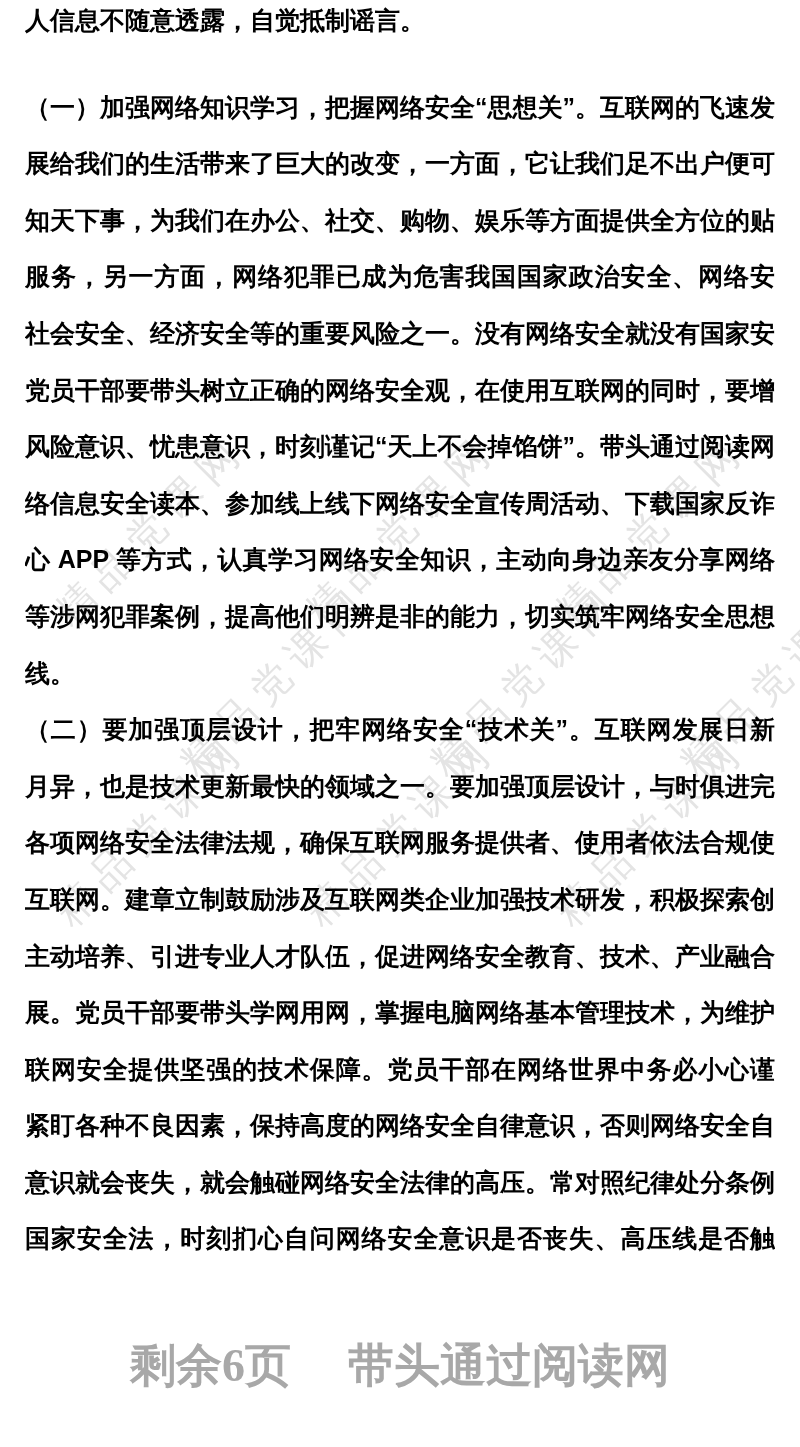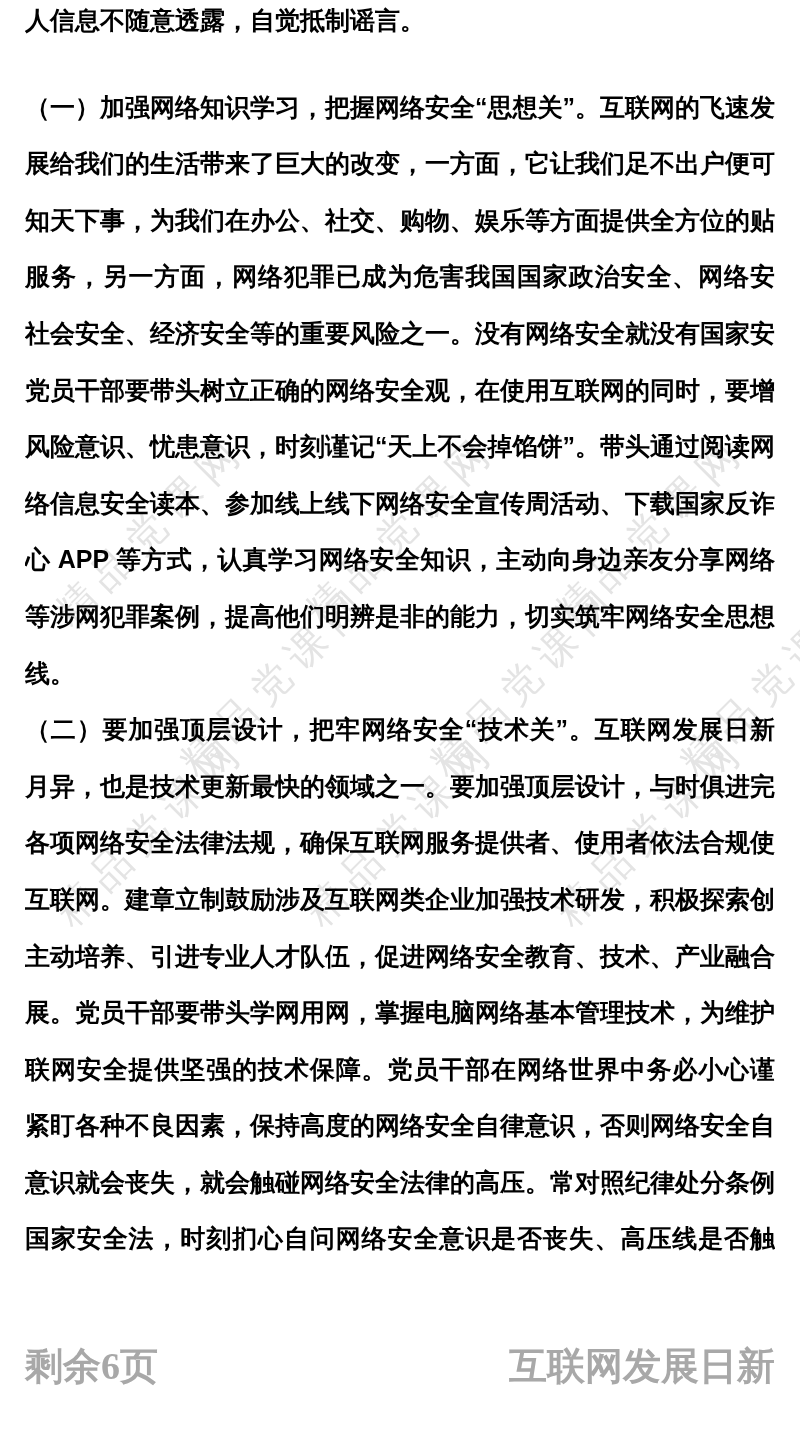--- a/index.html
+++ b/index.html
@@ -45,26 +45,26 @@
     text-align:justify;
     text-align-last:justify;
     overflow:hidden;
   }
   .line.end { text-align-last:left; }
   .gap { height:30px; }
   
   .footer {
     margin-top:71px;
     display:flex;
-    justify-content:space-between;
+    justify-content:center;
     align-items:baseline;
     gap:57px;
     color:#a8a8a8;
     font-family:"Liberation Serif","DejaVu Serif",serif;
-    font-size:38px;
+    font-size:46px;
     font-weight:bold;
     line-height:56px;
   }
 </style>
 </head>
 <body>
 
 <div class="page">
 
   <div class="watermark-layer">
@@ -106,17 +106,17 @@
       <div class="line">主动培养、引进专业人才队伍，促进网络安全教育、技术、产业融合发</div>
       <div class="line">展。党员干部要带头学网用网，掌握电脑网络基本管理技术，为维护互</div>
       <div class="line">联网安全提供坚强的技术保障。党员干部在网络世界中务必小心谨慎，</div>
       <div class="line">紧盯各种不良因素，保持高度的网络安全自律意识，否则网络安全自律</div>
       <div class="line">意识就会丧失，就会触碰网络安全法律的高压。常对照纪律处分条例和</div>
       <div class="line">国家安全法，时刻扪心自问网络安全意识是否丧失、高压线是否触碰，</div>
     </div>
 
     <div class="footer">
       <span>剩余6页</span>
-      <span>互联网发展日新</span>
+      <span>带头通过阅读网</span>
     </div>
 
   </div>
 </div>
 
 </body></html>

